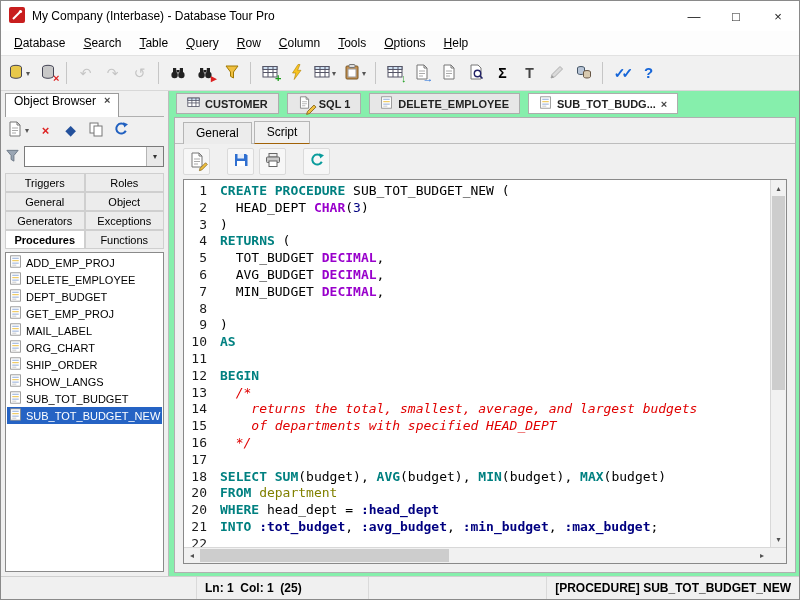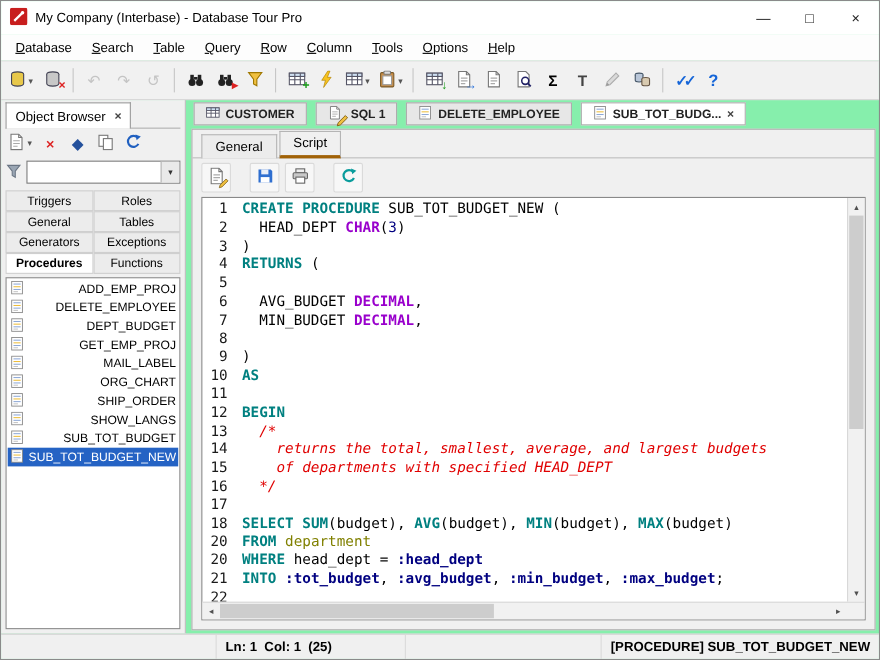--- a/index.html
+++ b/index.html
@@ -26,46 +26,46 @@
   .dd { font-size:8px; color:#555; margin-left:2px; }
   .icon-stack { position:relative; display:inline-flex; width:16px; height:16px; }
   .icon-stack svg { display:block; }
   .ov { position:absolute; right:-4px; bottom:-4px; font-size:11px; font-weight:bold; line-height:1; }
 
   .main-row { flex:1; display:flex; min-height:0; }
 
   
   .left-panel { width:168px; flex-shrink:0; display:flex; flex-direction:column; border-right:1px solid #bdbdbd; background:#f0f0f0; padding:0 4px 4px; }
   .ob-tab-row { height:26px; display:flex; align-items:flex-end; border-bottom:1px solid #b0b0b0; }
-  .ob-tab { height:24px; background:#fff; border:1px solid #9a9a9a; border-bottom:none; margin-bottom:-1px; display:flex; align-items:center; gap:8px; padding:0 8px; }
+  .ob-tab { height:24px; background:#fff; border:1px solid #9a9a9a; border-bottom:none; margin-bottom:-1px; display:flex; gap:8px; padding:0 8px; }
   .tab-close { font-size:11px; font-weight:bold; color:#444; }
   .ob-toolbar { display:flex; align-items:center; gap:4px; height:27px; padding:2px 0; }
   .ob-btn { display:inline-flex; align-items:center; justify-content:center; height:23px; min-width:21px; padding:0 2px; }
   .filter-row { display:flex; align-items:center; gap:4px; height:27px; padding:1px 0 3px; }
   .combo { flex:1; height:21px; border:1px solid #7a7a7a; background:#fff; display:flex; align-items:stretch; }
   .combo-value { flex:1; padding:2px 4px; }
   .combo-arrow { width:17px; background:#e9e9e9; border-left:1px solid #b5b5b5; display:flex; align-items:center; justify-content:center; font-size:8px; color:#333; }
   .cat-grid { display:grid; grid-template-columns:1fr 1fr; margin-top:2px; }
   .cat-tab { height:19px; display:flex; align-items:center; justify-content:center; background:#ececec; border:1px solid #cfcfcf; font-size:11px; white-space:nowrap; }
   .cat-tab.active { background:#fff; font-weight:bold; }
   .proc-list { flex:1; margin-top:3px; background:#fff; border:1px solid #8a8a8a; overflow:hidden; padding:1px; }
-  .proc-item { height:17px; display:flex; align-items:center; gap:4px; padding:0 2px; font-size:11px; white-space:nowrap;justify-content:space-between; }
+  .proc-item { height:17px; display:flex; align-items:center; gap:4px; padding:0 2px; font-size:11px; white-space:nowrap; }
   .proc-item.selected { background:var(--sel,#2563c4); color:#fff; }
   .proc-item svg { flex-shrink:0; }
 
   
   .main-panel { flex:1; display:flex; flex-direction:column; min-width:0; padding:0 3px 3px 5px; }
   .doc-tabbar { height:26px; display:flex; align-items:center; gap:8px; padding:2px 2px 3px; }
   .doc-tab { height:21px; display:flex; align-items:center; gap:5px; padding:0 10px; background:#e7e7e7; border:1px solid #adadad; font-size:11px; font-weight:bold; color:#222; white-space:nowrap; }
   .doc-tab.active { background:#fff; }
   .doc-tab svg { width:13px; height:13px; }
   .main-content { flex:1; border:1px solid #b0b0b0; background:#f0f0f0; display:flex; flex-direction:column; min-height:0; }
   .sub-tabbar { display:flex; align-items:flex-end; height:26px; padding:3px 8px 0; border-bottom:1px solid #bdbdbd; gap:2px; }
   .sub-tab { padding:3px 12px 4px; background:#ececec; border:1px solid #b5b5b5; border-bottom:none; margin-bottom:-1px; }
-  .sub-tab.active { background:#f0f0f0; border-bottom:3px solid #a16207; }
+  .sub-tab.active { background:#f0f0f0; border-bottom:1px solid #a16207; }
   .script-toolbar { height:35px; display:flex; align-items:center; gap:5px; padding:4px 8px; }
   .st-btn { width:27px; height:27px; display:flex; align-items:center; justify-content:center; border:1px solid #dadada; background:#f7f7f7; border-radius:2px; }
   .st-sep { width:7px; }
 
   
   .editor-wrap { flex:1; margin:0 8px 8px; border:1px solid #898989; background:#fff; display:flex; flex-direction:column; min-height:0; }
   .editor-main { flex:1; display:flex; min-height:0; }
   .editor-view { flex:1; overflow:hidden; padding-top:3px; font-family:"DejaVu Sans Mono","Liberation Mono",monospace; font-size:13px; line-height:16.8px; }
   .code-line { display:flex; white-space:pre; }
   .ln { display:inline-block; width:36px; text-align:right; padding-right:13px; color:#1a1a1a; flex-shrink:0; }
@@ -332,21 +332,21 @@
             </svg></span>
         <div class="combo">
           <span class="combo-value"></span>
           <span class="combo-arrow">▾</span>
         </div>
       </div>
       <div class="cat-grid" id="cat-grid">
           <div class="cat-tab">Triggers</div>
           <div class="cat-tab">Roles</div>
           <div class="cat-tab">General</div>
-          <div class="cat-tab">Tables</div>
+          <div class="cat-tab">Object</div>
           <div class="cat-tab">Generators</div>
           <div class="cat-tab">Exceptions</div>
           <div class="cat-tab active">Procedures</div>
           <div class="cat-tab">Functions</div>
         </div>
       <div class="proc-list" id="proc-list">
           <div class="proc-item">
             <span><svg width="13" height="13" viewBox="0 0 16 16">
                 <rect x="2" y="1" width="12" height="14" fill="#fff" stroke="#888"></rect>
                 <line x1="4" y1="4" x2="12" y2="4" stroke="#7a9ad0"></line>
@@ -545,21 +545,21 @@
                 </svg></span>
             </span>
           </div>
         <div class="editor-wrap">
           <div class="editor-main">
             <div class="editor-view" id="editor-view">
                 <div class="code-line"><span class="ln">1</span><span class="code-text"><span class="tok-kw">CREATE PROCEDURE</span><span class="tok-id"> SUB_TOT_BUDGET_NEW (</span></span></div>
                 <div class="code-line"><span class="ln">2</span><span class="code-text"><span class="tok-id">  HEAD_DEPT </span><span class="tok-type">CHAR</span><span class="tok-id">(</span><span class="tok-num">3</span><span class="tok-id">)</span></span></div>
                 <div class="code-line"><span class="ln">3</span><span class="code-text"><span class="tok-id">)</span></span></div>
                 <div class="code-line"><span class="ln">4</span><span class="code-text"><span class="tok-kw">RETURNS</span><span class="tok-id"> (</span></span></div>
-                <div class="code-line"><span class="ln">5</span></div>
+                <div class="code-line"><span class="ln">5</span><span class="code-text"><span class="tok-id">  TOT_BUDGET </span><span class="tok-type">DECIMAL</span><span class="tok-id">,</span></span></div>
                 <div class="code-line"><span class="ln">6</span><span class="code-text"><span class="tok-id">  AVG_BUDGET </span><span class="tok-type">DECIMAL</span><span class="tok-id">,</span></span></div>
                 <div class="code-line"><span class="ln">7</span><span class="code-text"><span class="tok-id">  MIN_BUDGET </span><span class="tok-type">DECIMAL</span><span class="tok-id">,</span></span></div>
                 <div class="code-line"><span class="ln">8</span></div>
                 <div class="code-line"><span class="ln">9</span><span class="code-text"><span class="tok-id">)</span></span></div>
                 <div class="code-line"><span class="ln">10</span><span class="code-text"><span class="tok-kw">AS</span></span></div>
                 <div class="code-line"><span class="ln">11</span><span class="code-text"></span></div>
                 <div class="code-line"><span class="ln">12</span><span class="code-text"><span class="tok-kw">BEGIN</span></span></div>
                 <div class="code-line"><span class="ln">13</span><span class="code-text"><span class="tok-com">  /*</span></span></div>
                 <div class="code-line"><span class="ln">14</span><span class="code-text"><span class="tok-com">    returns the total, smallest, average, and largest budgets</span></span></div>
                 <div class="code-line"><span class="ln">15</span><span class="code-text"><span class="tok-com">    of departments with specified HEAD_DEPT</span></span></div>

